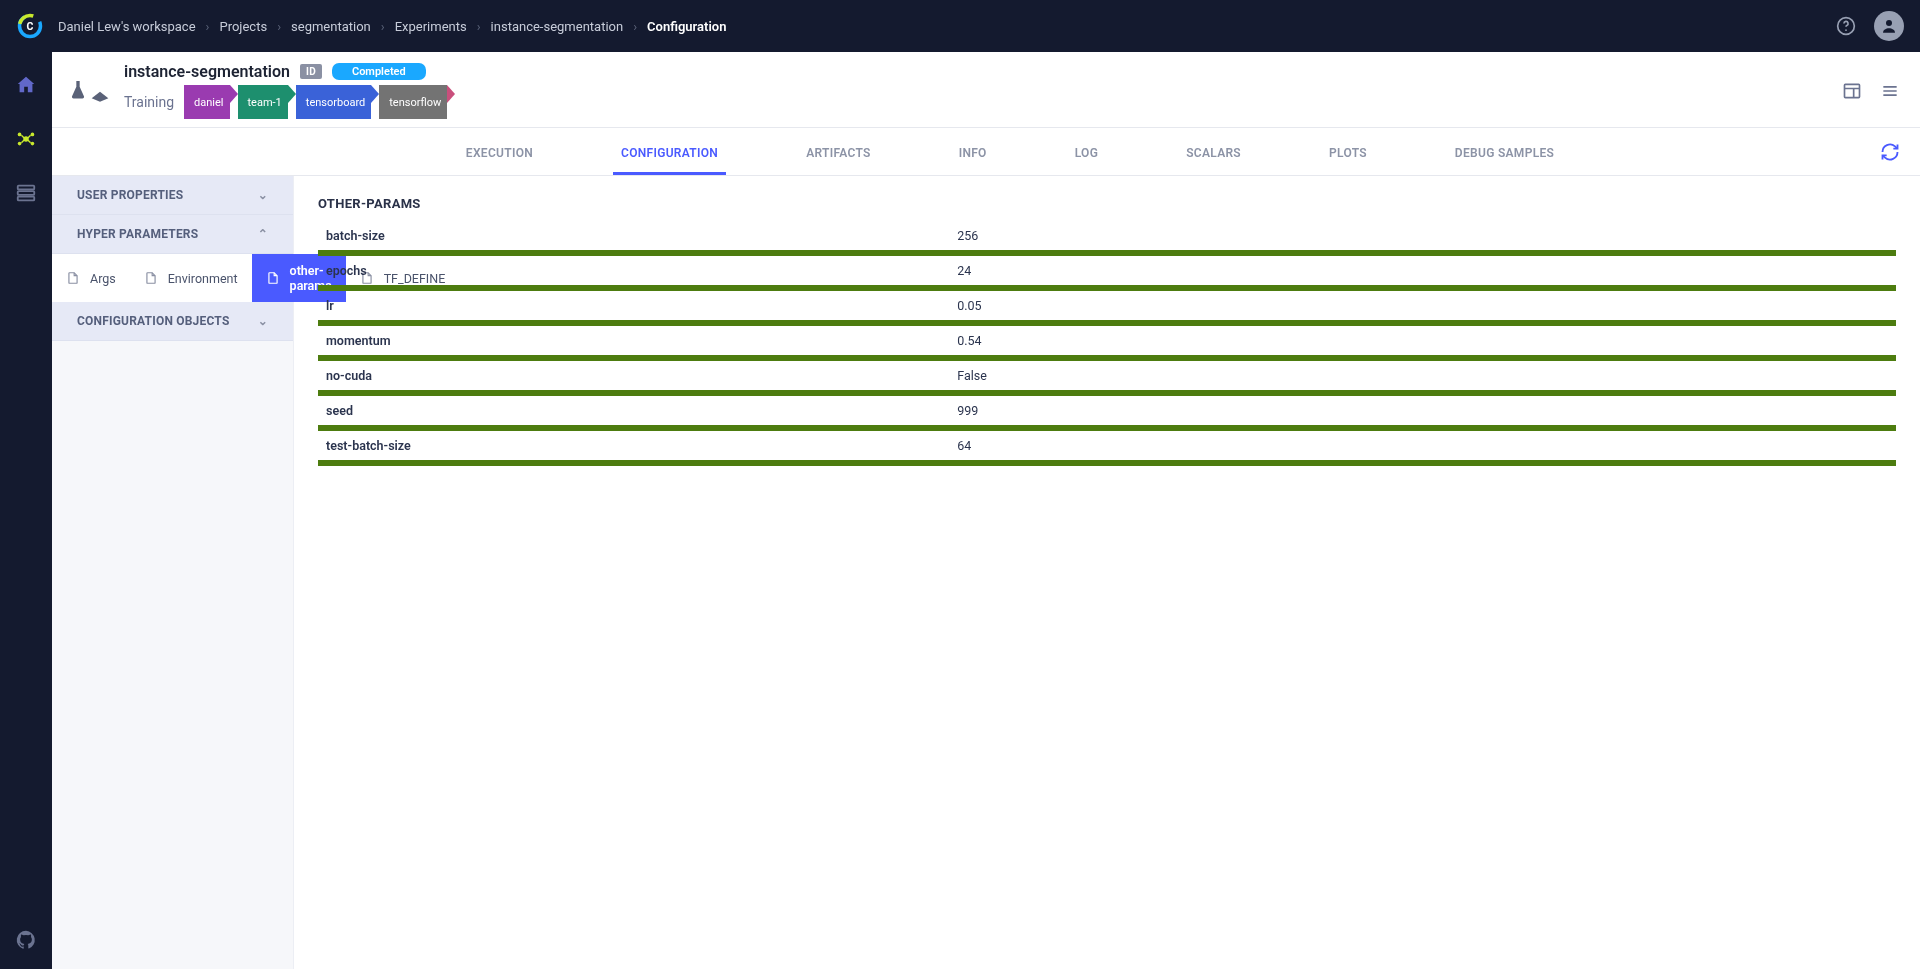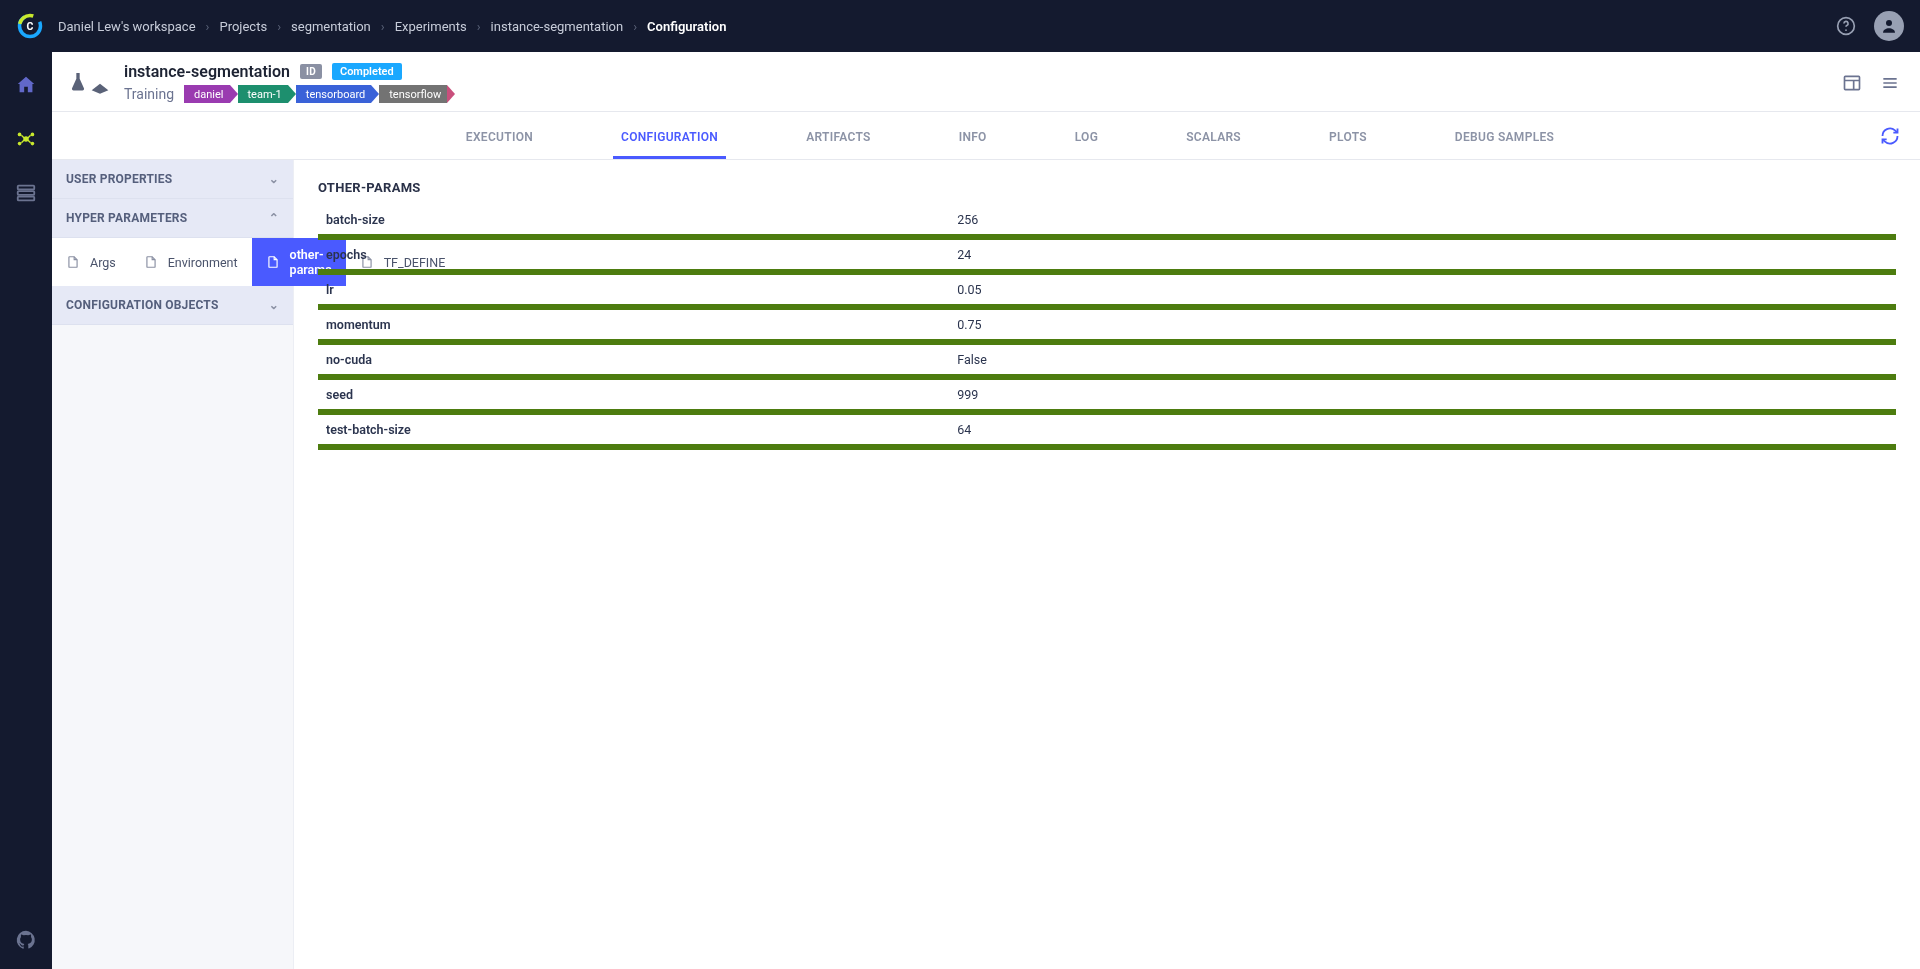--- a/index.html
+++ b/index.html
@@ -33,45 +33,45 @@
 .content { flex: 1; display: flex; flex-direction: column; min-width: 0; background: #fff; }
 
 
 .exp-header { display: flex; align-items: center; padding: 10px 20px 8px 16px; gap: 12px; border-bottom: 1px solid #e6e8ee; justify-content: space-between; }
 .exp-header-left { display: flex; align-items: center; gap: 14px; }
 .exp-icons { display: flex; align-items: flex-end; gap: 2px; color: #5a6278; }
 .exp-title-block { display: flex; flex-direction: column; gap: 4px; }
 .exp-title-row { display: flex; align-items: center; gap: 10px; }
 .exp-title { font-size: 16px; font-weight: 600; color: #1d2333; }
 .badge-id { background: #8a90a3; color: #fff; font-size: 10px; font-weight: 700; border-radius: 2px; padding: 2px 6px; letter-spacing: .3px; }
-.badge-status { background: #1aa8ff; color: #fff; font-size: 11px; font-weight: 600; border-radius: 2px; padding: 2px 8px; }
+.badge-status { background: #1aa8ff; color: #fff; font-size: 11px; font-weight: 600; border-radius: 7px; padding: 2px 20px; }
 .exp-sub-row { display: flex; align-items: center; gap: 10px; }
 .exp-type { color: #6b7390; font-size: 14px; }
 .tag-strip { display: flex; align-items: center; }
-.tag { height: 18px; display: flex; align-items: center; color: #fff; font-size: 11px; padding: 0 6px 0 10px; position: relative; margin-right: 8px; }
+.tag { height: 34px; display: flex; align-items: center; color: #fff; font-size: 11px; padding: 0 6px 0 10px; position: relative; margin-right: 8px; }
 .tag::after { content: ""; position: absolute; right: -8px; top: 0; border-top: 9px solid transparent; border-bottom: 9px solid transparent; border-left: 8px solid currentColor; }
 .tag.c1 { background: #9a3bb0; } .tag.c1::after { color: #9a3bb0; }
 .tag.c2 { background: #1d8f6e; } .tag.c2::after { color: #1d8f6e; }
 .tag.c3 { background: #3a62d8; } .tag.c3::after { color: #3a62d8; }
 .tag.c4 { background: #737373; } .tag.c4::after { color: #c94f7c; }
 .exp-header-right { display: flex; align-items: center; gap: 18px; color: #6b7390; }
 .exp-header-right .hicon { cursor: pointer; }
 
 
 .tabbar { display: flex; align-items: center; border-bottom: 1px solid #e6e8ee; padding: 0 20px; position: relative; height: 48px; }
 .tabbar-inner { display: flex; gap: 40px; margin: 0 auto; }
 .tab { font-size: 12px; font-weight: 600; color: #8c93a6; letter-spacing: .3px; cursor: pointer; padding: 16px 0 14px; position: relative; text-transform: uppercase; margin-left: 48px; }
 .tab.active { color: #4a5aff; }
 .tab.active::after { content: ""; position: absolute; left: -8px; right: -8px; bottom: -1px; height: 3px; background: #4a5aff; }
 .tabbar .refresh { position: absolute; right: 20px; color: #4a5aff; cursor: pointer; }
 
 
 .below { display: flex; flex: 1; min-height: 0; }
 .sidebar { width: 242px; background: #f6f7fa; border-right: 1px solid #eceef4; display: flex; flex-direction: column; font-size: 12px; }
-.side-section { padding: 12px 14px; color: #555f7c; font-weight: 700; letter-spacing: .2px; cursor: pointer; display: flex; justify-content: space-between; align-items: center; background: #e6e9f6; border-bottom: 1px solid #dde1ef; }
+.side-section { padding: 12px 25px; color: #555f7c; font-weight: 700; letter-spacing: .2px; cursor: pointer; display: flex; justify-content: space-between; align-items: center; background: #e6e9f6; border-bottom: 1px solid #dde1ef; }
 .side-section.expanded { }
 .side-items { display: flex; flex-direction: row; background: #fff; }
 .side-item { display: flex; align-items: center; gap: 10px; padding: 9px 14px; color: #4a536b; cursor: pointer; font-size: 12.5px; }
 .side-item .file-icon { color: #8a90a3; }
 .side-item.active { background: #4a5aff; color: #fff; font-weight: 600; }
 .side-item.active .file-icon { color: #fff; }
 .chev { font-size: 12px; color: #8a90a3; }
 
 .panel { flex: 1; padding: 20px 24px; overflow: auto; }
 .panel-title { font-size: 13px; font-weight: 700; color: #2a3148; letter-spacing: .3px; margin-bottom: 10px; text-transform: uppercase; }
@@ -286,21 +286,21 @@
               <tr>
                 <td class="key">epochs</td>
                 <td class="val">24</td>
               </tr>
               <tr>
                 <td class="key">lr</td>
                 <td class="val">0.05</td>
               </tr>
               <tr>
                 <td class="key">momentum</td>
-                <td class="val">0.75</td>
+                <td class="val">0.54</td>
               </tr>
               <tr>
                 <td class="key">no-cuda</td>
                 <td class="val">False</td>
               </tr>
               <tr>
                 <td class="key">seed</td>
                 <td class="val">999</td>
               </tr>
               <tr>

